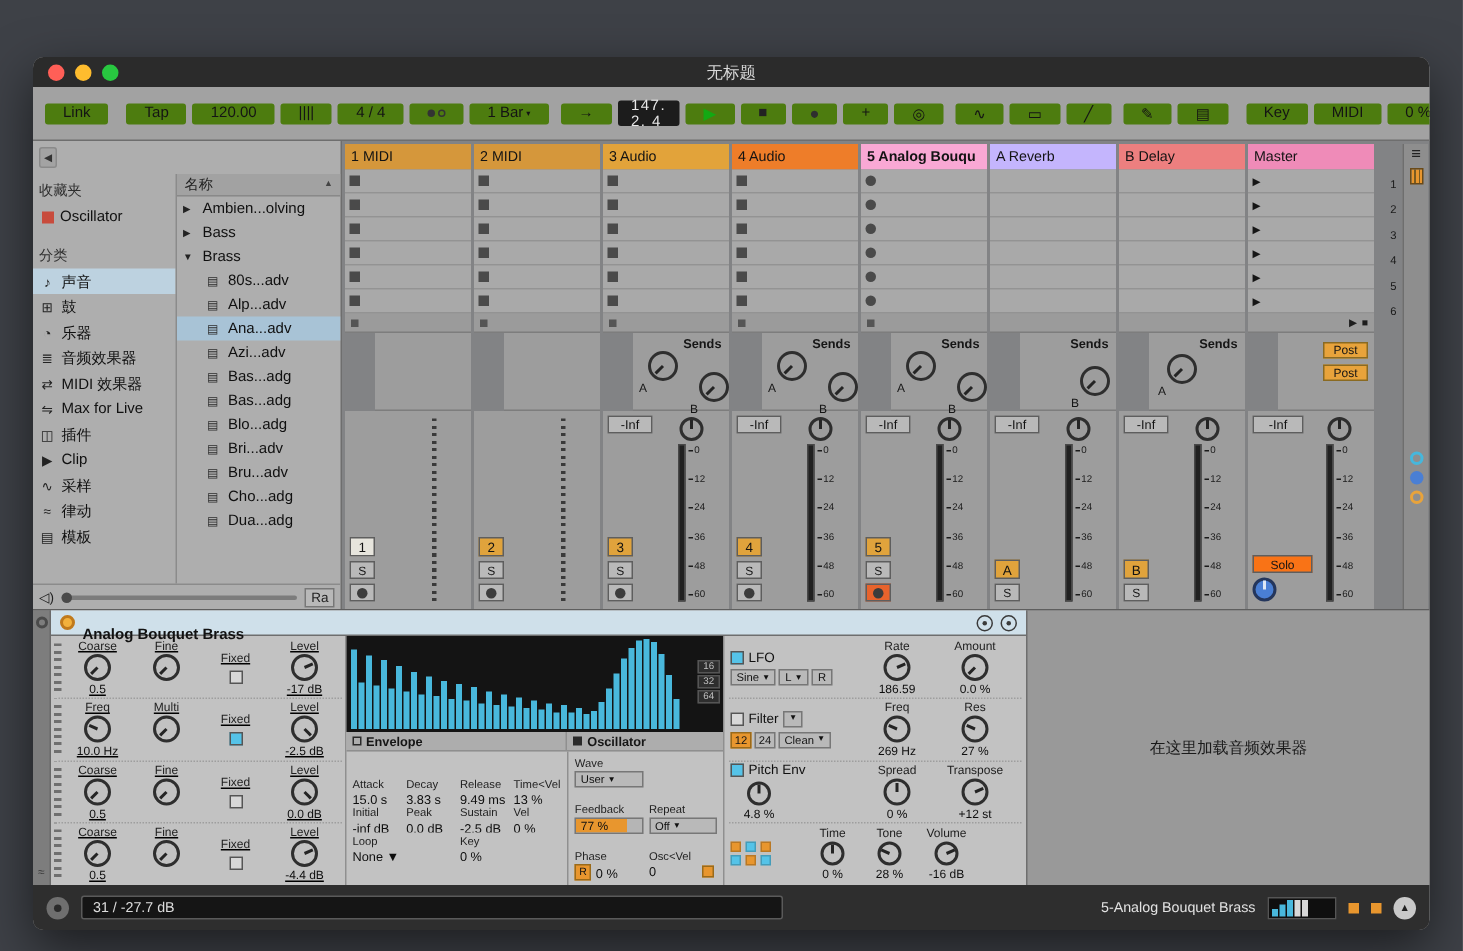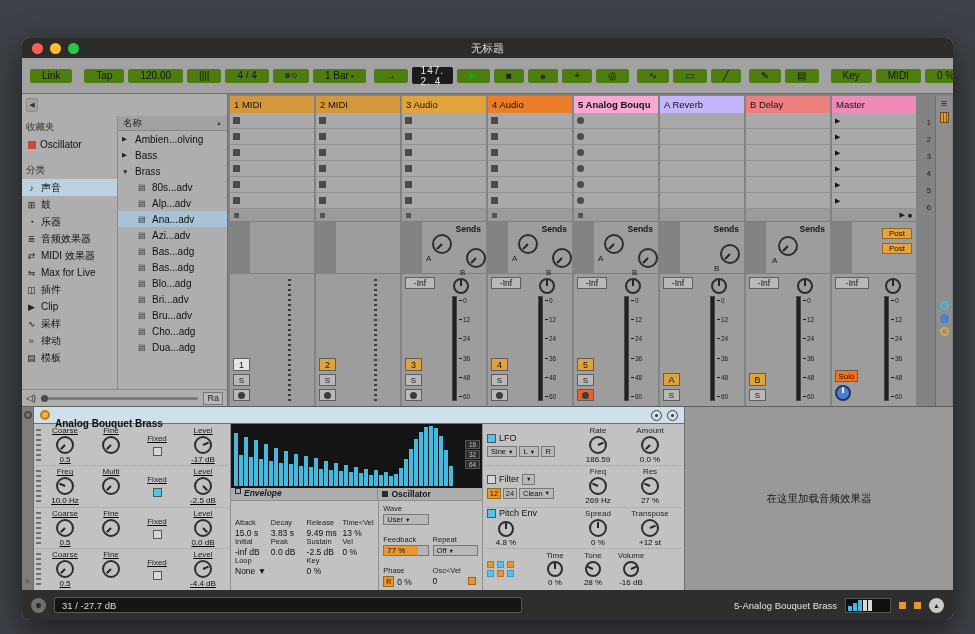--- a/index.html
+++ b/index.html
@@ -80,21 +80,21 @@
   .send-single-b{position:absolute;left:40px;top:22px;} .lsb{position:absolute;left:34px;top:42px;font-size:8px;color:#161616;}
   .send-single-a{position:absolute;left:12px;top:14px;} .lsa{position:absolute;left:6px;top:34px;font-size:8px;color:#161616;}
   .post-wrap{position:absolute;right:4px;top:6px;display:flex;flex-direction:column;gap:4px;align-items:flex-end;}
   .post{width:30px;height:11px;background:#e8a33b;border:1px solid #8a6a22;font-size:8px;color:#141414;display:flex;align-items:center;justify-content:center;}
   .mixer{flex:1;display:flex;padding:3px 2px 5px 3px;gap:3px;background:#9d9d9d;min-height:0;}
   .mix-left{width:30px;display:flex;flex-direction:column;gap:3px;}
   .spacer{flex:1;}
   .vol-box{height:12px;background:#b9b9b9;border:1px solid #5e5e5e;font-size:8.5px;color:#131313;display:flex;align-items:center;justify-content:center;flex:none;}
   .num-box{width:17px;height:13px;font-size:9px;color:#131313;display:flex;align-items:center;justify-content:center;border:1px solid #5e5e5e;flex:none;}
   .sbtn{width:17px;height:12px;background:#b9b9b9;border:1px solid #5e5e5e;font-size:8px;color:#131313;display:flex;align-items:center;justify-content:center;flex:none;}
-  .solo-btn{width:23px;height:12px;background:#f97316;border:1px solid #5e5e5e;font-size:8px;color:#131313;display:flex;align-items:center;justify-content:center;flex:none;}
+  .solo-btn{width:40px;height:12px;background:#f97316;border:1px solid #5e5e5e;font-size:8px;color:#131313;display:flex;align-items:center;justify-content:center;flex:none;}
   .arm-box{width:17px;height:12px;background:#b9b9b9;border:1px solid #5e5e5e;display:flex;align-items:center;justify-content:center;flex:none;}
   .arm-box.armed{background:#e8632c;}
   .arm-dot{width:7px;height:7px;border-radius:50%;background:#3c3c3c;}
   .mix-right{flex:1;display:flex;flex-direction:column;align-items:center;min-height:0;}
   .pan{margin:1px 0 2px 0;}
   .meter-wrap{flex:1;display:flex;gap:2px;justify-content:center;min-height:0;}
   .meter{width:5px;background:#202020;border:1px solid #484848;}
   .scale{display:flex;flex-direction:column;justify-content:space-between;font-size:6.5px;color:#1b1b1b;padding:1px 0;}
   .tick{display:flex;align-items:center;gap:1px;}
   .tick i{display:inline-block;width:3px;height:1px;background:#1b1b1b;}
@@ -130,21 +130,21 @@
   .plabel{font-size:8px;color:#1e1e1e;white-space:nowrap;}
   .pval{font-size:8px;color:#0e0e0e;white-space:nowrap;min-height:9px;}
   .checkbox{width:9px;height:9px;border:1px solid #555;background:#d8d8d8;margin-top:3px;}
   .checkbox.on{background:#55c3e8;}
   .center-panel{width:252px;border-left:1px solid #8f8f8f;display:flex;flex-direction:column;flex:none;}
   .displayarea{height:64px;background:#141414;position:relative;display:flex;align-items:flex-end;gap:1px;padding:2px 20px 2px 3px;flex:none;overflow:hidden;}
   .bar{width:4px;background:#49b8dc;flex:none;}
   .disp-btns{position:absolute;right:2px;top:16px;display:flex;flex-direction:column;gap:1px;}
   .disp-btn{width:15px;height:9px;background:#2e2e2e;border:1px solid #555;color:#c0c0c0;font-size:6.5px;display:flex;align-items:center;justify-content:center;}
   .sect-headers{height:13px;display:flex;background:#adadad;border-bottom:1px solid #8f8f8f;font-size:8.5px;font-weight:bold;color:#161616;flex:none;}
-  .env-header{flex:1.45;display:flex;gap:3px;padding:0 4px;align-items:flex-start;font-style:italic;}
+  .env-header{flex:1.45;display:flex;gap:3px;padding:0 4px;align-items:center;}
   .oschdr{flex:1;border-left:1px solid #8f8f8f;display:flex;gap:3px;padding:0 4px;align-items:center;}
   .sq-outline{width:6px;height:6px;border:1px solid #2a2a2a;flex:none;}
   .sq-filled{width:6px;height:6px;background:#2a2a2a;flex:none;}
   .params-area{flex:1;display:flex;min-height:0;}
   .env-grid{flex:1.45;display:grid;grid-template-columns:repeat(4,1fr);padding:16px 2px;align-content:space-between;}
   .env-cell{display:flex;flex-direction:column;gap:1px;padding:1px 2px;overflow:hidden;}
   .env-cell .plabel{font-size:7.5px;}
   .env-cell .pval{font-size:8.5px;}
   .osc-grid{flex:1;border-left:1px solid #8f8f8f;display:grid;grid-template-columns:1fr 1fr;padding:2px;align-content:space-between;}
   .dd{height:11px;background:#b9b9b9;border:1px solid #777;font-size:7.5px;color:#111;display:inline-flex;align-items:center;padding:0 3px;gap:2px;white-space:nowrap;}

